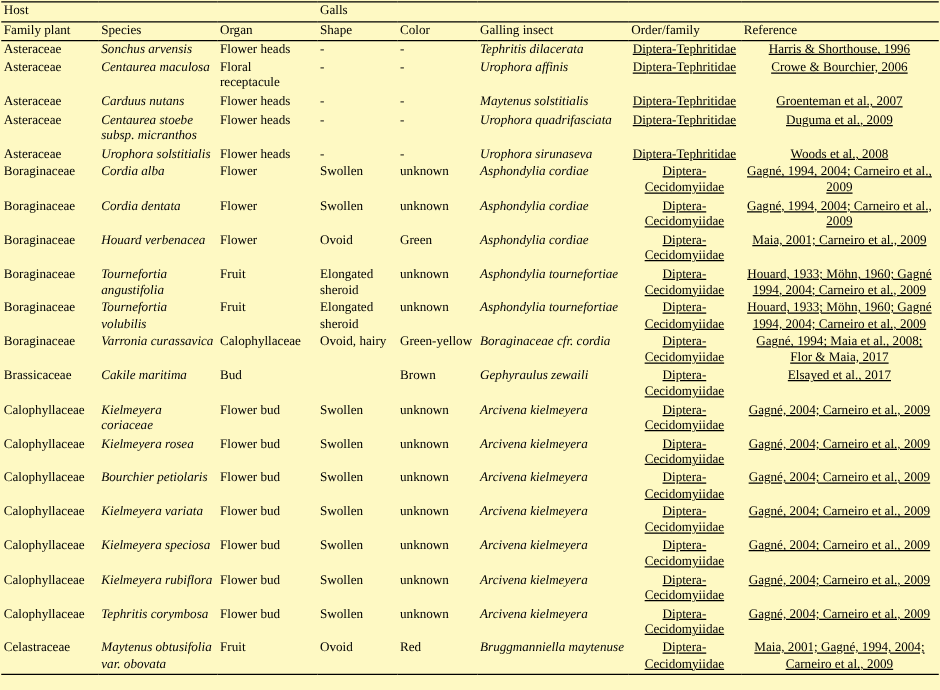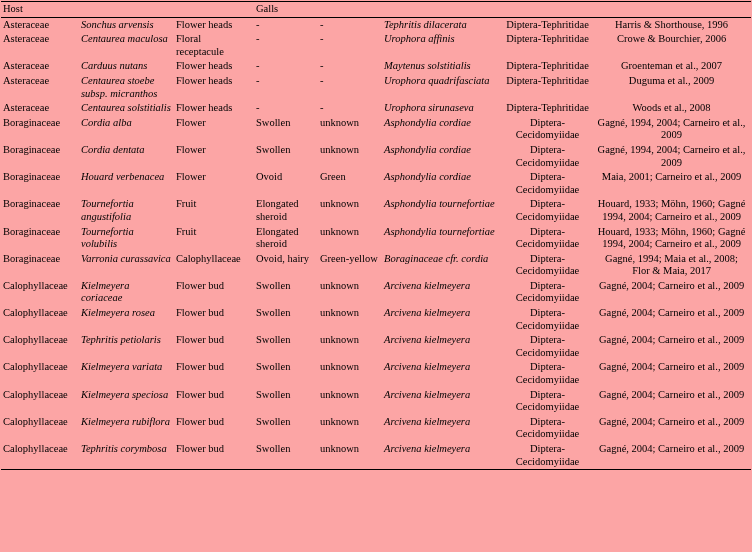--- a/index.html
+++ b/index.html
@@ -7,21 +7,21 @@
     padding: 0;
     background: #ffffff;
     color: #000000;
     font-family: "Liberation Serif", "DejaVu Serif", serif;
   }
   .page {
     width: 752px;
     min-height: 552px;
     box-sizing: border-box;
     padding: 1px 0 0 1px;
-    background: #fca5a5;
+    background: #fef9c3;
   }
   table {
     width: 750px;
     border-collapse: collapse;
     table-layout: fixed;
     border-top: 1px solid #000;
     border-bottom: 1px solid #000;
     font-size: 10.5px;
     line-height: 1.2;
   }
@@ -32,21 +32,21 @@
     font-weight: normal;
     overflow: hidden;
   }
   thead tr.grp th {
     border-bottom: 1px solid #000;
   }
   thead tr.colhdr th {
     border-bottom: 1px solid #000;
   }
   td.sp { font-style: italic; margin-top: 36px; }
-  td.ctr { text-align: center; }
+  td.ctr { text-align: center; text-decoration: underline; }
 </style>
 </head>
 <body>
 
 <div class="page">
   <table>
     <colgroup>
       <col style="width:78px">
       <col style="width:95px">
       <col style="width:80px">
@@ -56,20 +56,30 @@
       <col style="width:90px">
       <col style="width:158px">
     </colgroup>
     <thead>
       <tr class="grp">
         <th colspan="2">Host</th>
         <th></th>
         <th colspan="2">Galls</th>
         <th colspan="3"></th>
       </tr>
+      <tr class="colhdr">
+        <th>Family plant</th>
+        <th>Species</th>
+        <th>Organ</th>
+        <th>Shape</th>
+        <th>Color</th>
+        <th>Galling insect</th>
+        <th>Order/family</th>
+        <th>Reference</th>
+      </tr>
     </thead>
     <tbody>
         <tr>
           <td>Asteraceae</td>
           <td class="sp">Sonchus arvensis</td>
           <td>Flower heads</td>
           <td>-</td>
           <td>-</td>
           <td class="sp">Tephritis dilacerata</td>
           <td class="ctr">Diptera-Tephritidae</td>
@@ -100,21 +110,21 @@
           <td class="sp">Centaurea stoebe subsp. micranthos</td>
           <td>Flower heads</td>
           <td>-</td>
           <td>-</td>
           <td class="sp">Urophora quadrifasciata</td>
           <td class="ctr">Diptera-Tephritidae</td>
           <td class="ctr">Duguma et al., 2009</td>
         </tr>
         <tr>
           <td>Asteraceae</td>
-          <td class="sp">Centaurea solstitialis</td>
+          <td class="sp">Urophora solstitialis</td>
           <td>Flower heads</td>
           <td>-</td>
           <td>-</td>
           <td class="sp">Urophora sirunaseva</td>
           <td class="ctr">Diptera-Tephritidae</td>
           <td class="ctr">Woods et al., 2008</td>
         </tr>
         <tr>
           <td>Boraginaceae</td>
           <td class="sp">Cordia alba</td>
@@ -169,20 +179,30 @@
           <td>Boraginaceae</td>
           <td class="sp">Varronia curassavica</td>
           <td>Calophyllaceae</td>
           <td>Ovoid, hairy</td>
           <td>Green-yellow</td>
           <td class="sp">Boraginaceae cfr. cordia</td>
           <td class="ctr">Diptera-Cecidomyiidae</td>
           <td class="ctr">Gagné, 1994; Maia et al., 2008; Flor &amp; Maia, 2017</td>
         </tr>
         <tr>
+          <td>Brassicaceae</td>
+          <td class="sp">Cakile maritima</td>
+          <td>Bud</td>
+          <td></td>
+          <td>Brown</td>
+          <td class="sp">Gephyraulus zewaili</td>
+          <td class="ctr">Diptera-Cecidomyiidae</td>
+          <td class="ctr">Elsayed et al., 2017</td>
+        </tr>
+        <tr>
           <td>Calophyllaceae</td>
           <td class="sp">Kielmeyera coriaceae</td>
           <td>Flower bud</td>
           <td>Swollen</td>
           <td>unknown</td>
           <td class="sp">Arcivena kielmeyera</td>
           <td class="ctr">Diptera-Cecidomyiidae</td>
           <td class="ctr">Gagné, 2004; Carneiro et al., 2009</td>
         </tr>
         <tr>
@@ -190,21 +210,21 @@
           <td class="sp">Kielmeyera rosea</td>
           <td>Flower bud</td>
           <td>Swollen</td>
           <td>unknown</td>
           <td class="sp">Arcivena kielmeyera</td>
           <td class="ctr">Diptera-Cecidomyiidae</td>
           <td class="ctr">Gagné, 2004; Carneiro et al., 2009</td>
         </tr>
         <tr>
           <td>Calophyllaceae</td>
-          <td class="sp">Tephritis petiolaris</td>
+          <td class="sp">Bourchier petiolaris</td>
           <td>Flower bud</td>
           <td>Swollen</td>
           <td>unknown</td>
           <td class="sp">Arcivena kielmeyera</td>
           <td class="ctr">Diptera-Cecidomyiidae</td>
           <td class="ctr">Gagné, 2004; Carneiro et al., 2009</td>
         </tr>
         <tr>
           <td>Calophyllaceae</td>
           <td class="sp">Kielmeyera variata</td>
@@ -237,16 +257,26 @@
         </tr>
         <tr>
           <td>Calophyllaceae</td>
           <td class="sp">Tephritis corymbosa</td>
           <td>Flower bud</td>
           <td>Swollen</td>
           <td>unknown</td>
           <td class="sp">Arcivena kielmeyera</td>
           <td class="ctr">Diptera-Cecidomyiidae</td>
           <td class="ctr">Gagné, 2004; Carneiro et al., 2009</td>
+        </tr>
+        <tr>
+          <td>Celastraceae</td>
+          <td class="sp">Maytenus obtusifolia var. obovata</td>
+          <td>Fruit</td>
+          <td>Ovoid</td>
+          <td>Red</td>
+          <td class="sp">Bruggmanniella maytenuse</td>
+          <td class="ctr">Diptera-Cecidomyiidae</td>
+          <td class="ctr">Maia, 2001; Gagné, 1994, 2004; Carneiro et al., 2009</td>
         </tr>
       </tbody>
   </table>
 </div>
 
 </body></html>

